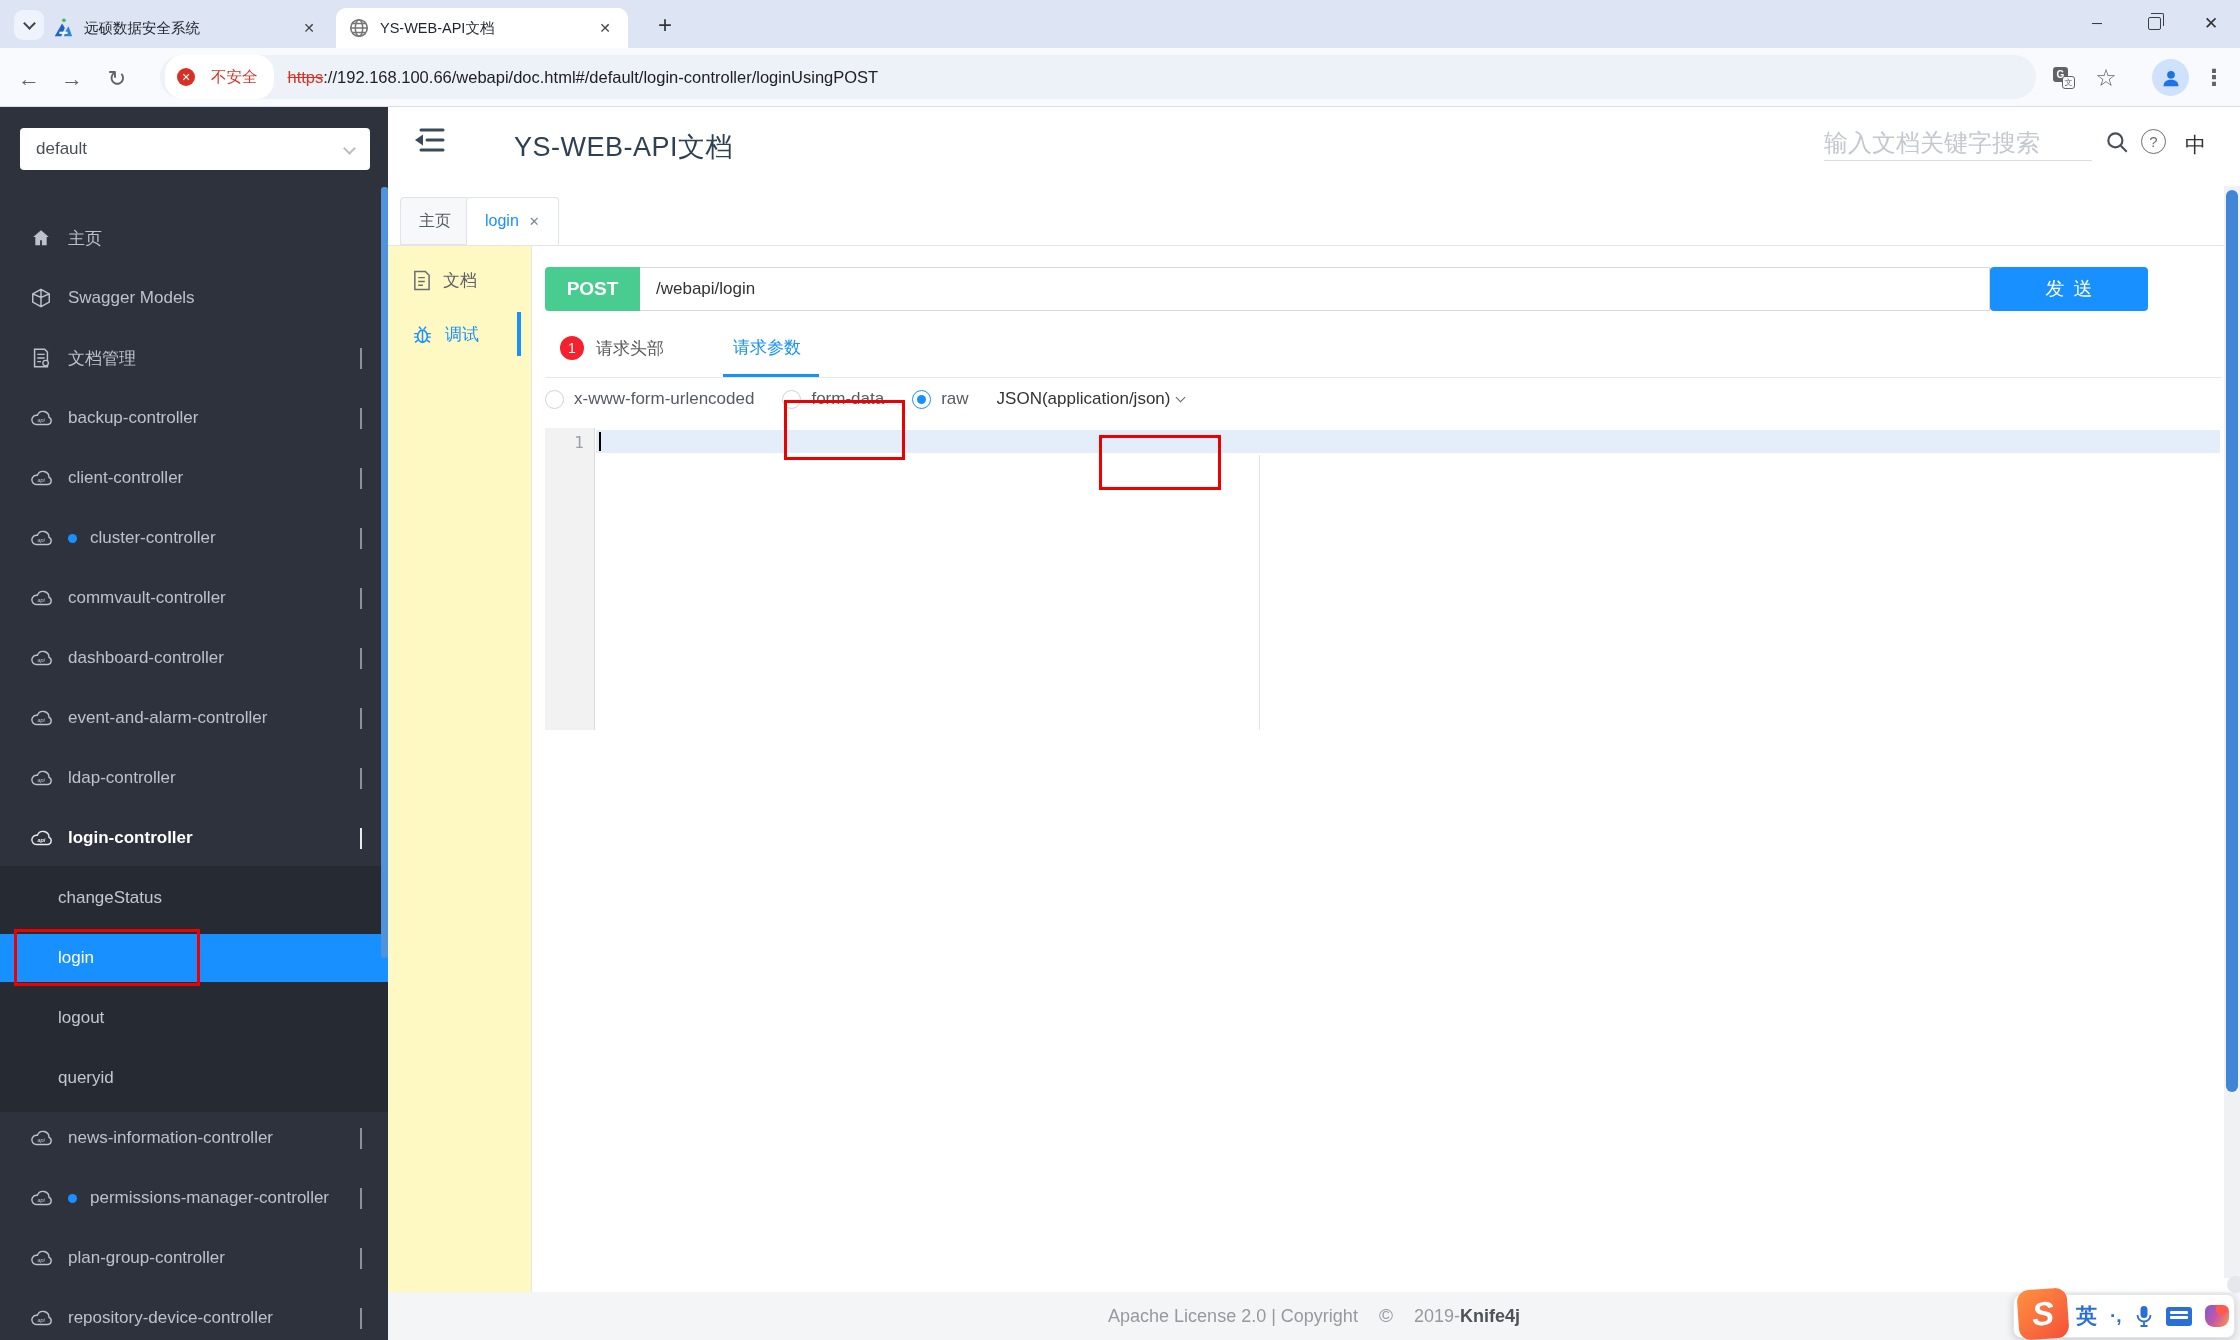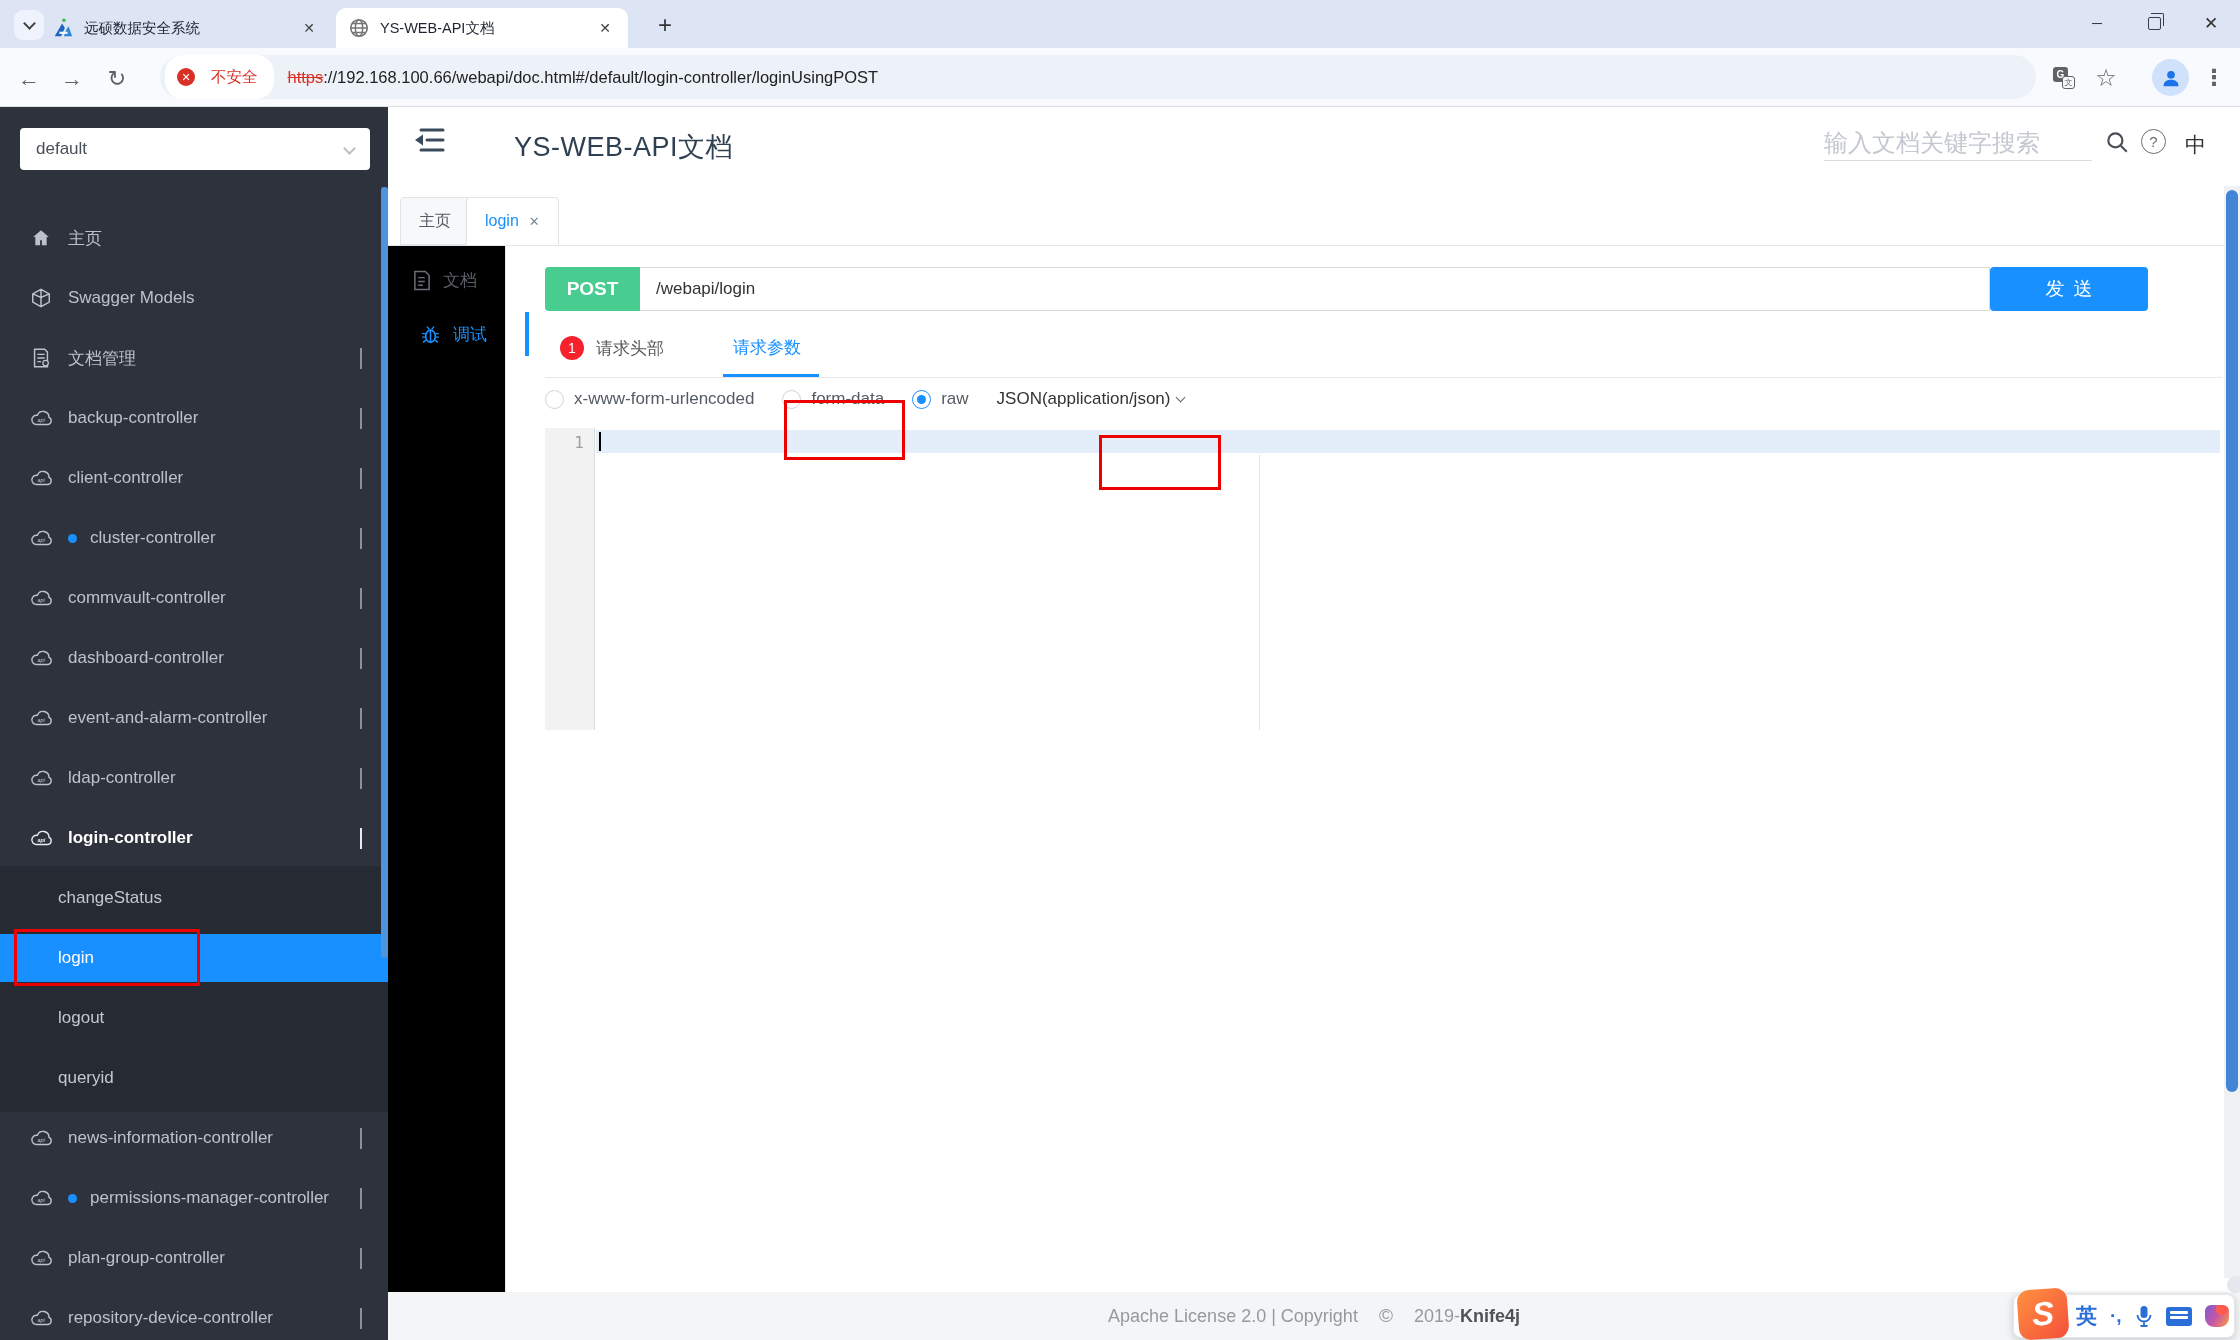--- a/index.html
+++ b/index.html
@@ -67,21 +67,21 @@
   .qcircle { width:25px; height:25px; border:1.7px solid #6a6f76; border-radius:50%; display:flex; align-items:center; justify-content:center; font-size:15px; color:#6a6f76; }
   .langsw { font-size:21px; color:#333; }
 
   .tabstrip { position:absolute; left:0; top:86px; width:1852px; height:53px; background:#fff; }
   .tabstrip::after { content:""; position:absolute; left:0; bottom:0; width:1852px; height:1px; background:#e2e6ea; }
   .ptab { position:absolute; top:4px; height:48px; display:flex; align-items:center; padding:0 18px; border:1px solid #e0e4e9; border-radius:4px 4px 0 0; font-size:16px; background:#f7f8fa; color:#555b63; z-index:1; }
   .ptab.active { background:#fff; color:#1890ff; border-bottom-color:#fff; z-index:2; }
   .ptab .x { margin-left:10px; font-size:13px; color:#7b8794; }
   .ptab .x::before{ content:"✕"; }
 
-  .doc-side { position:absolute; left:0; top:139px; width:118px; height:1046px; border-right:1px solid #e8e8e8; background:#000000; }
+  .doc-side { position:absolute; left:0; top:139px; width:144px; height:1046px; border-right:1px solid #e8e8e8; background:#fef9c3; }
   .ds-item { position:absolute; left:0; width:133px; height:52px; display:flex; align-items:center; padding-left:24px; gap:12px; font-size:17px; color:#5a5e66; }
   .ds-item.active { color:#1890ff; }
   .ds-item.active::after { content:""; position:absolute; right:0; top:4px; bottom:4px; width:4px; background:#1890ff; }
 
   .postrow { position:absolute; left:157px; top:160px; height:44px; display:flex; }
   .method { width:95px; background:#49cc90; color:#fff; font-weight:700; font-size:19px; display:flex; align-items:center; justify-content:center; border-radius:4px 0 0 4px; }
   .pathbox { width:1350px; border:1px solid #d9d9d9; border-left:none; background:#fff; display:flex; align-items:center; padding-left:16px; font-size:17px; color:#333; }
   .sendbtn { width:158px; background:#1890ff; color:#fff; font-size:19px; display:flex; align-items:center; justify-content:center; border-radius:4px; letter-spacing:9px; padding-left:9px; }
 
   .reqtabs { position:absolute; left:157px; top:221px; width:1677px; height:50px; border-bottom:1px solid #e8e8e8; }
@@ -401,21 +401,21 @@
     </div>
 
     <div class="doc-side">
       <div class="ds-item" style="top:8px;">
         <svg width="19" height="21" viewBox="0 0 20 22">
             <path d="M3 1.5h11l4 4v15H3z" fill="none" stroke="#6a6e76" stroke-width="1.6"></path>
             <path d="M6.5 8h7M6.5 12h7M6.5 16h5" stroke="#6a6e76" stroke-width="1.5"></path>
           </svg>
         <span>文档</span>
       </div>
-      <div class="ds-item active" style="top:62px;margin-left:8px;">
+      <div class="ds-item active" style="top:62px;">
         <svg width="21" height="21" viewBox="0 0 24 24">
           <ellipse cx="12" cy="14" rx="5.5" ry="7" fill="none" stroke="#1890ff" stroke-width="1.8"></ellipse>
           <path d="M12 7v14 M8 3l2.5 3M16 3l-2.5 3 M6.5 11H2.5 M6.5 15H2.5 M6.8 18.5 3.5 21 M17.5 11h4 M17.5 15h4 M17.2 18.5 20.5 21" stroke="#1890ff" stroke-width="1.7" fill="none"></path>
         </svg>
         <span>调试</span>
       </div>
     </div>
 
     <div class="postrow">
       <div class="method">POST</div>

